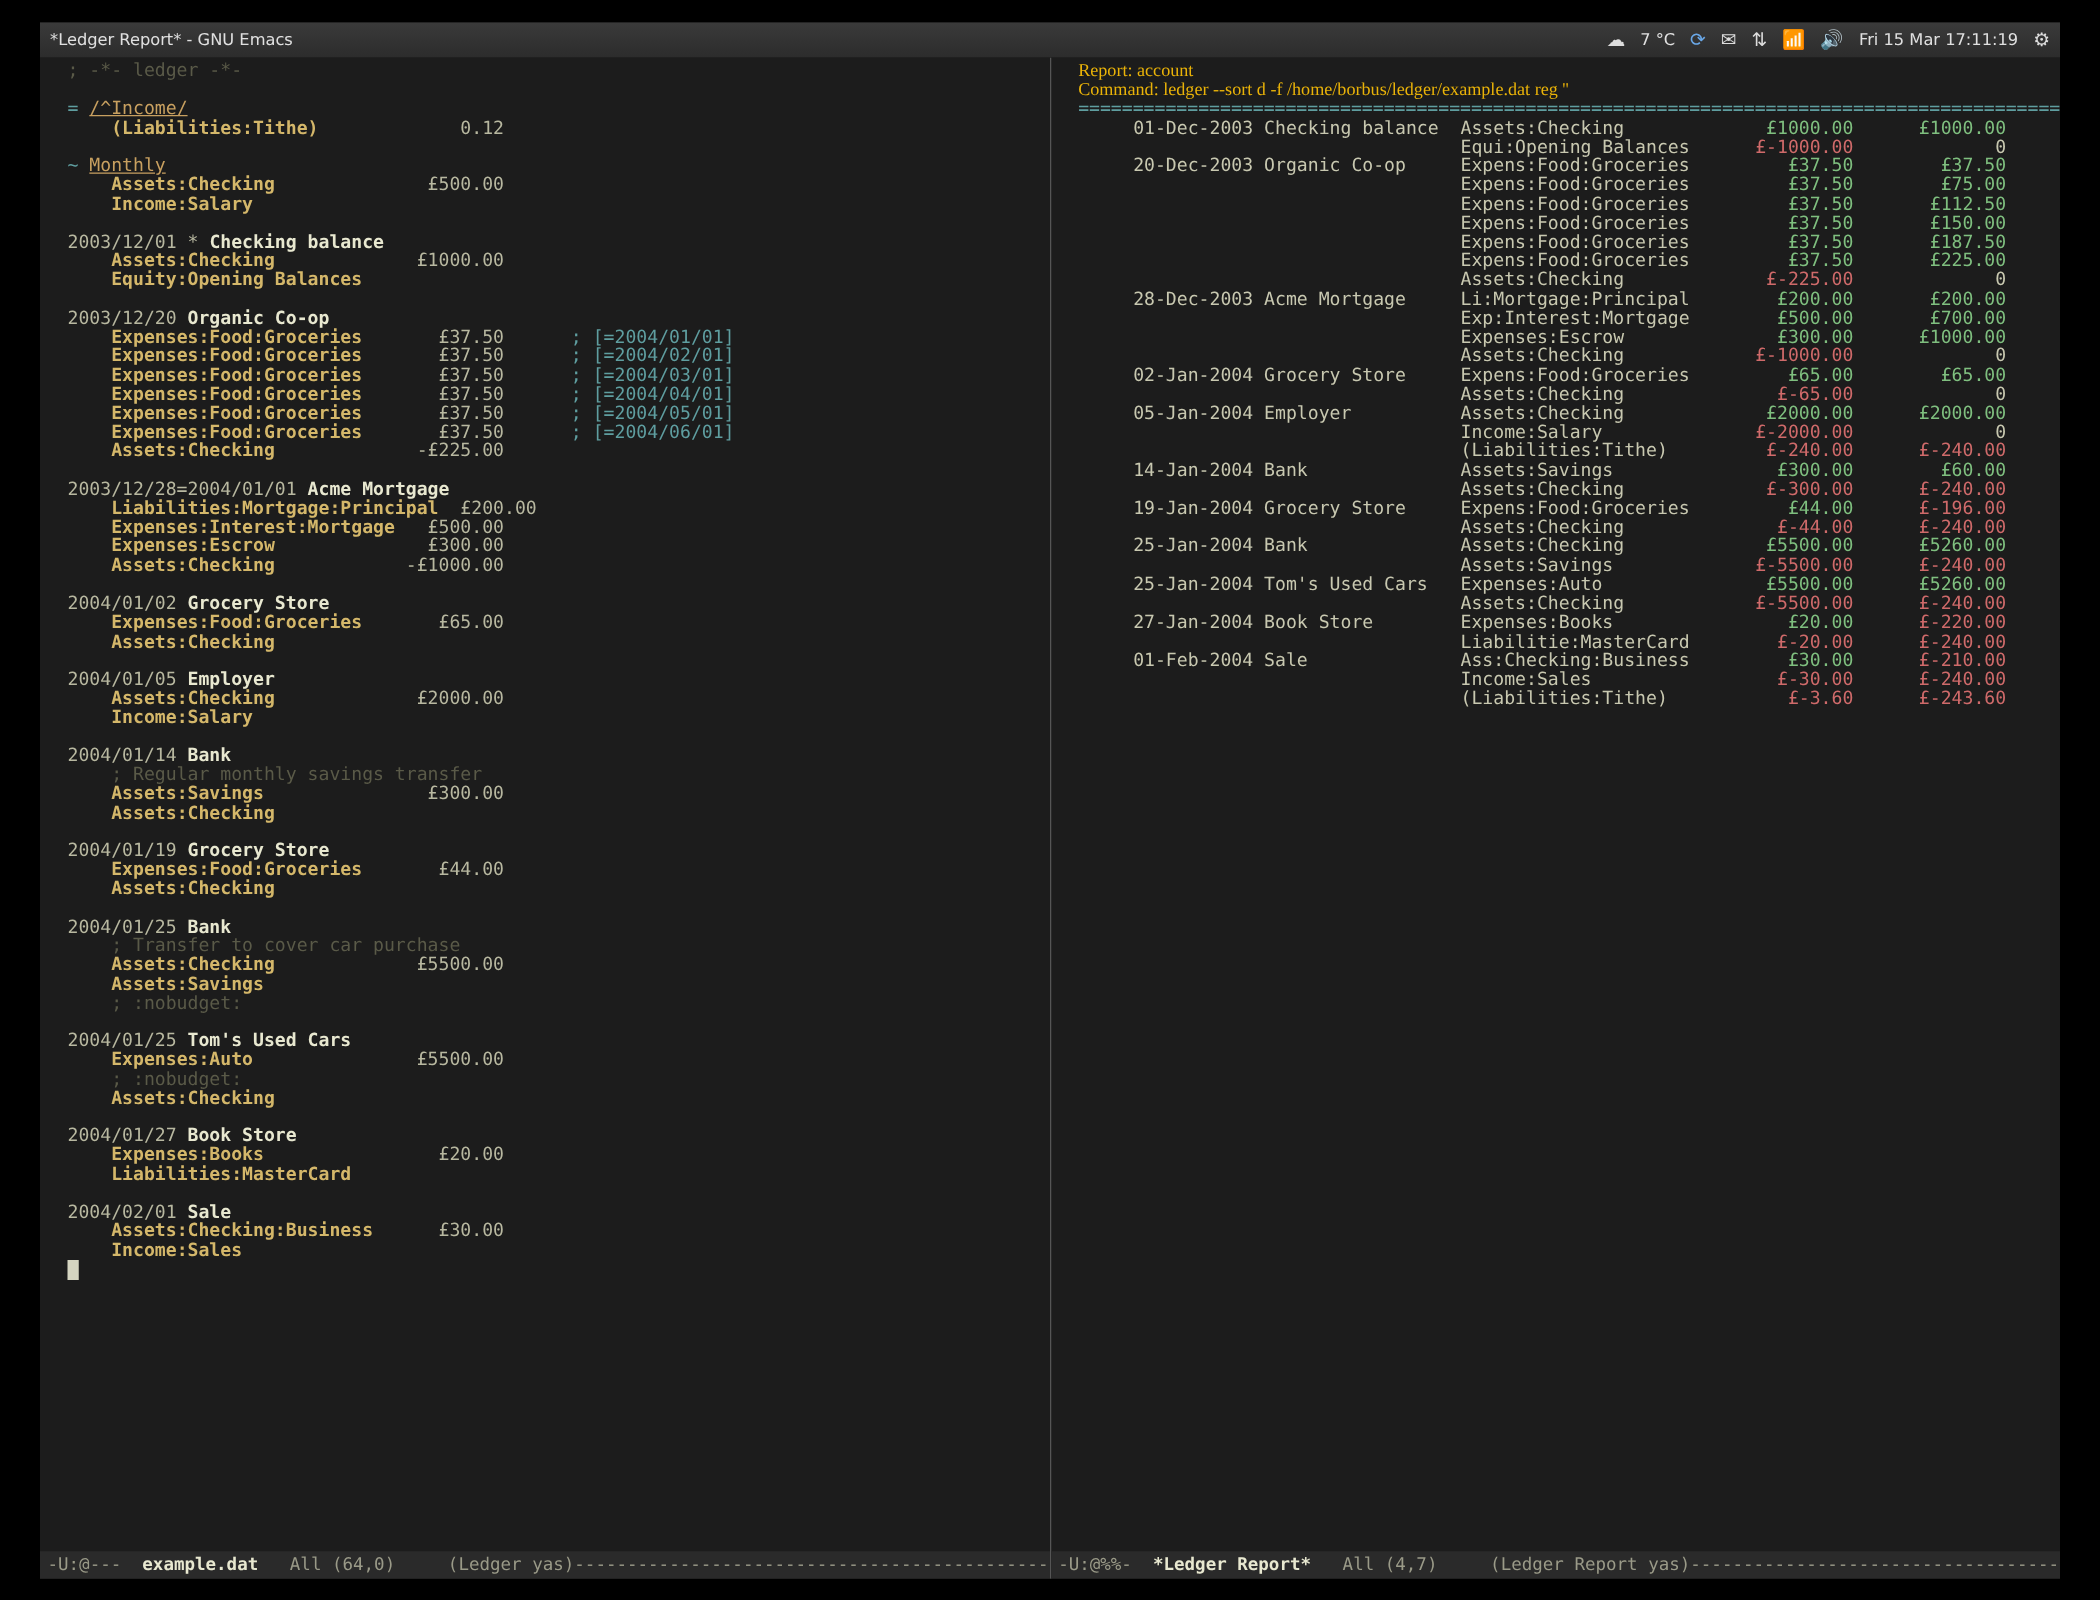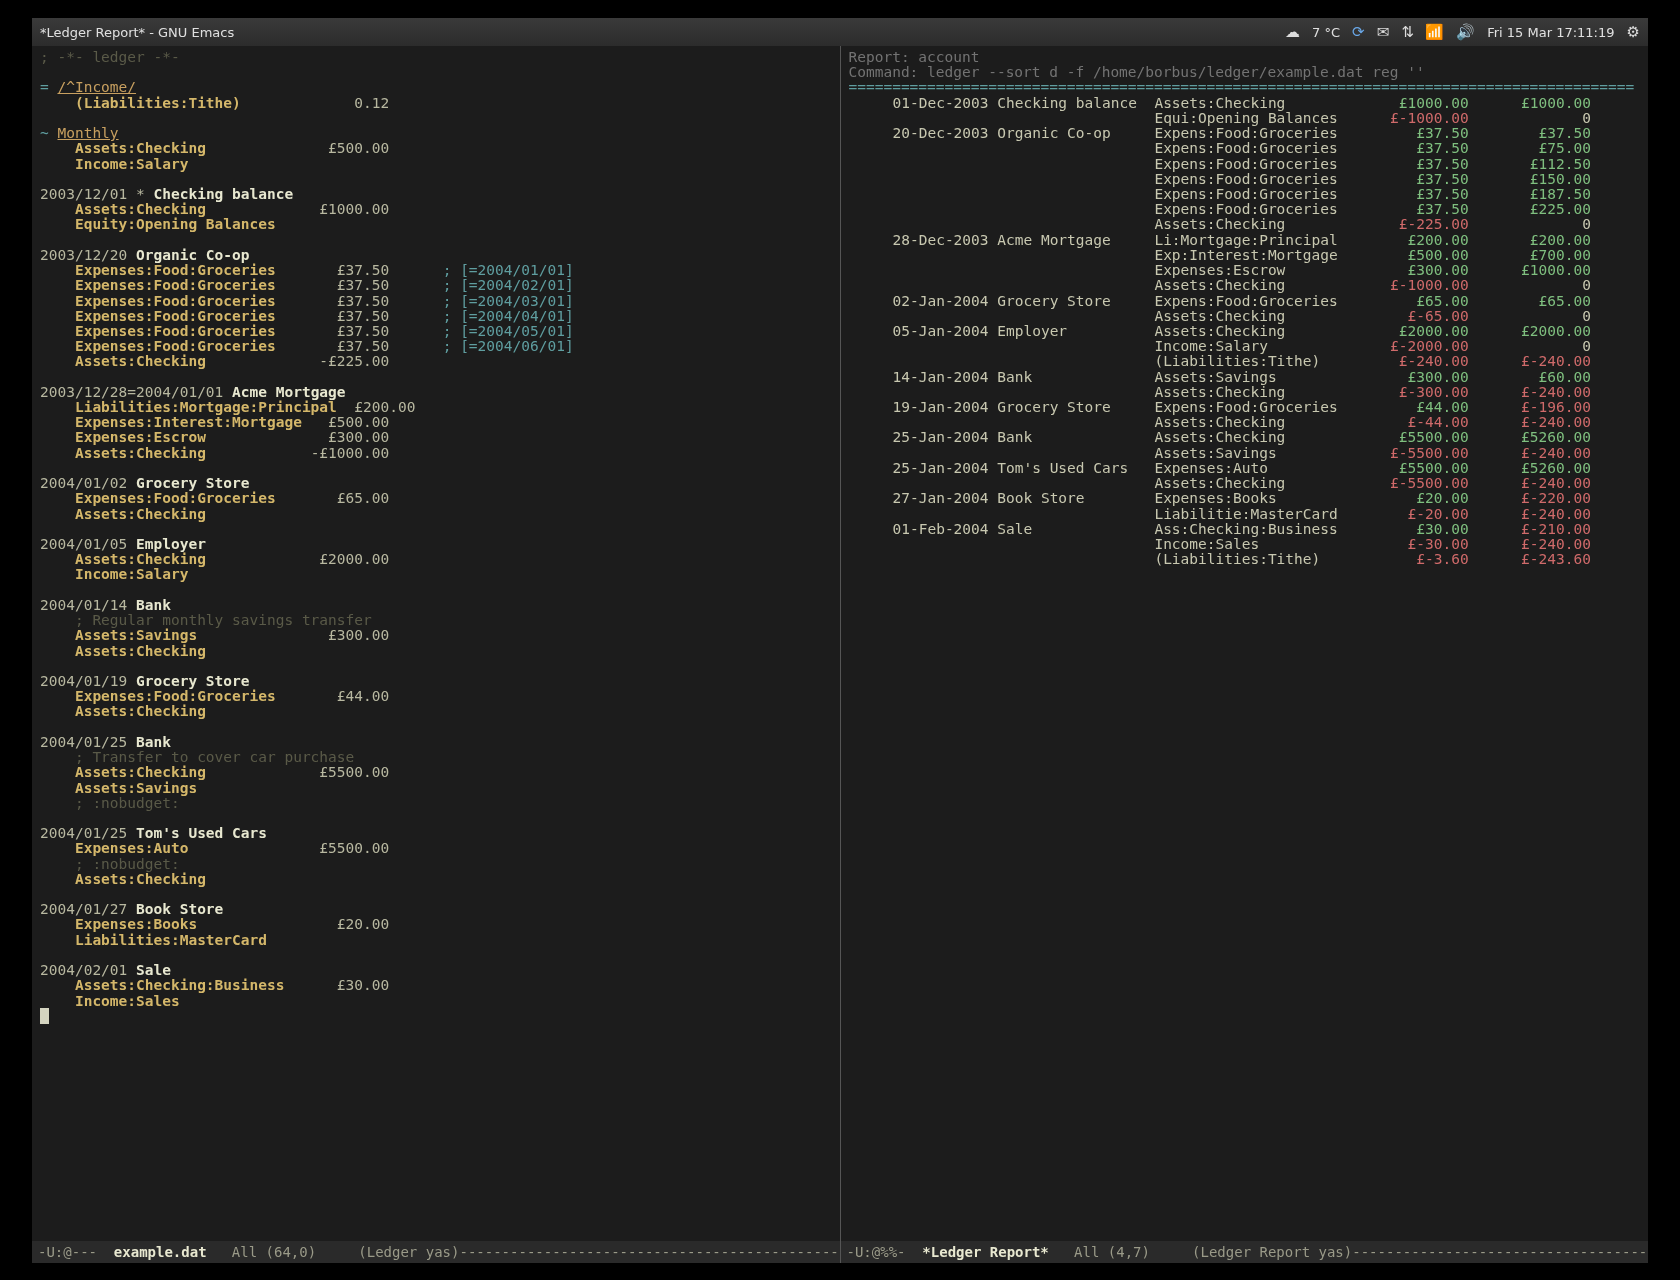--- a/index.html
+++ b/index.html
@@ -38,21 +38,21 @@
     background: #1c1c1c;
   }
   .pane {
     flex: 1;
     display: flex; flex-direction: column;
     overflow: hidden;
   }
   .pane + .pane { border-left: 1px solid #555; }
   .buf {
     flex: 1;
-    padding: 4px 10px 4px 8px;
+    padding: 4px 10px 4px 22px;
     font-size: 14.5px;
     line-height: 1.05;
     white-space: pre;
     overflow: hidden;
   }
   .modeline {
     height: 22px;
     background: #2a2a2a;
     color: #9a9a88;
     font-size: 14px;
@@ -71,21 +71,21 @@
   .acct { color: #d4b76a; font-weight: bold; }
   .amt  { color: #b8b8a0; }
   .eff  { color: #5f9ea0; margin-left: 36px; }
   
   .rpt-date { color: #c8c8b0; margin-left: 44px; }
   .rpt-payee{ color: #c8c8b0; }
   .rpt-acct { color: #c8c8b0; }
   .rpt-pos  { color: #7fbf7f; }
   .rpt-neg  { color: #cf6a6a; }
   .rpt-zero { color: #c8c8b0; }
-  .rpt-hdr  { color: #737373; }
+  .rpt-hdr  { color: #eab308; font-family: Liberation Serif, serif; }
   .rpt-rule { color: #5f9ea0; }
   .cursor { background: #d4d4c0; color:#1c1c1c; }
 
   
   .ll { display: block; }
 </style>
 </head>
 <body>
 
 <div class="window">

